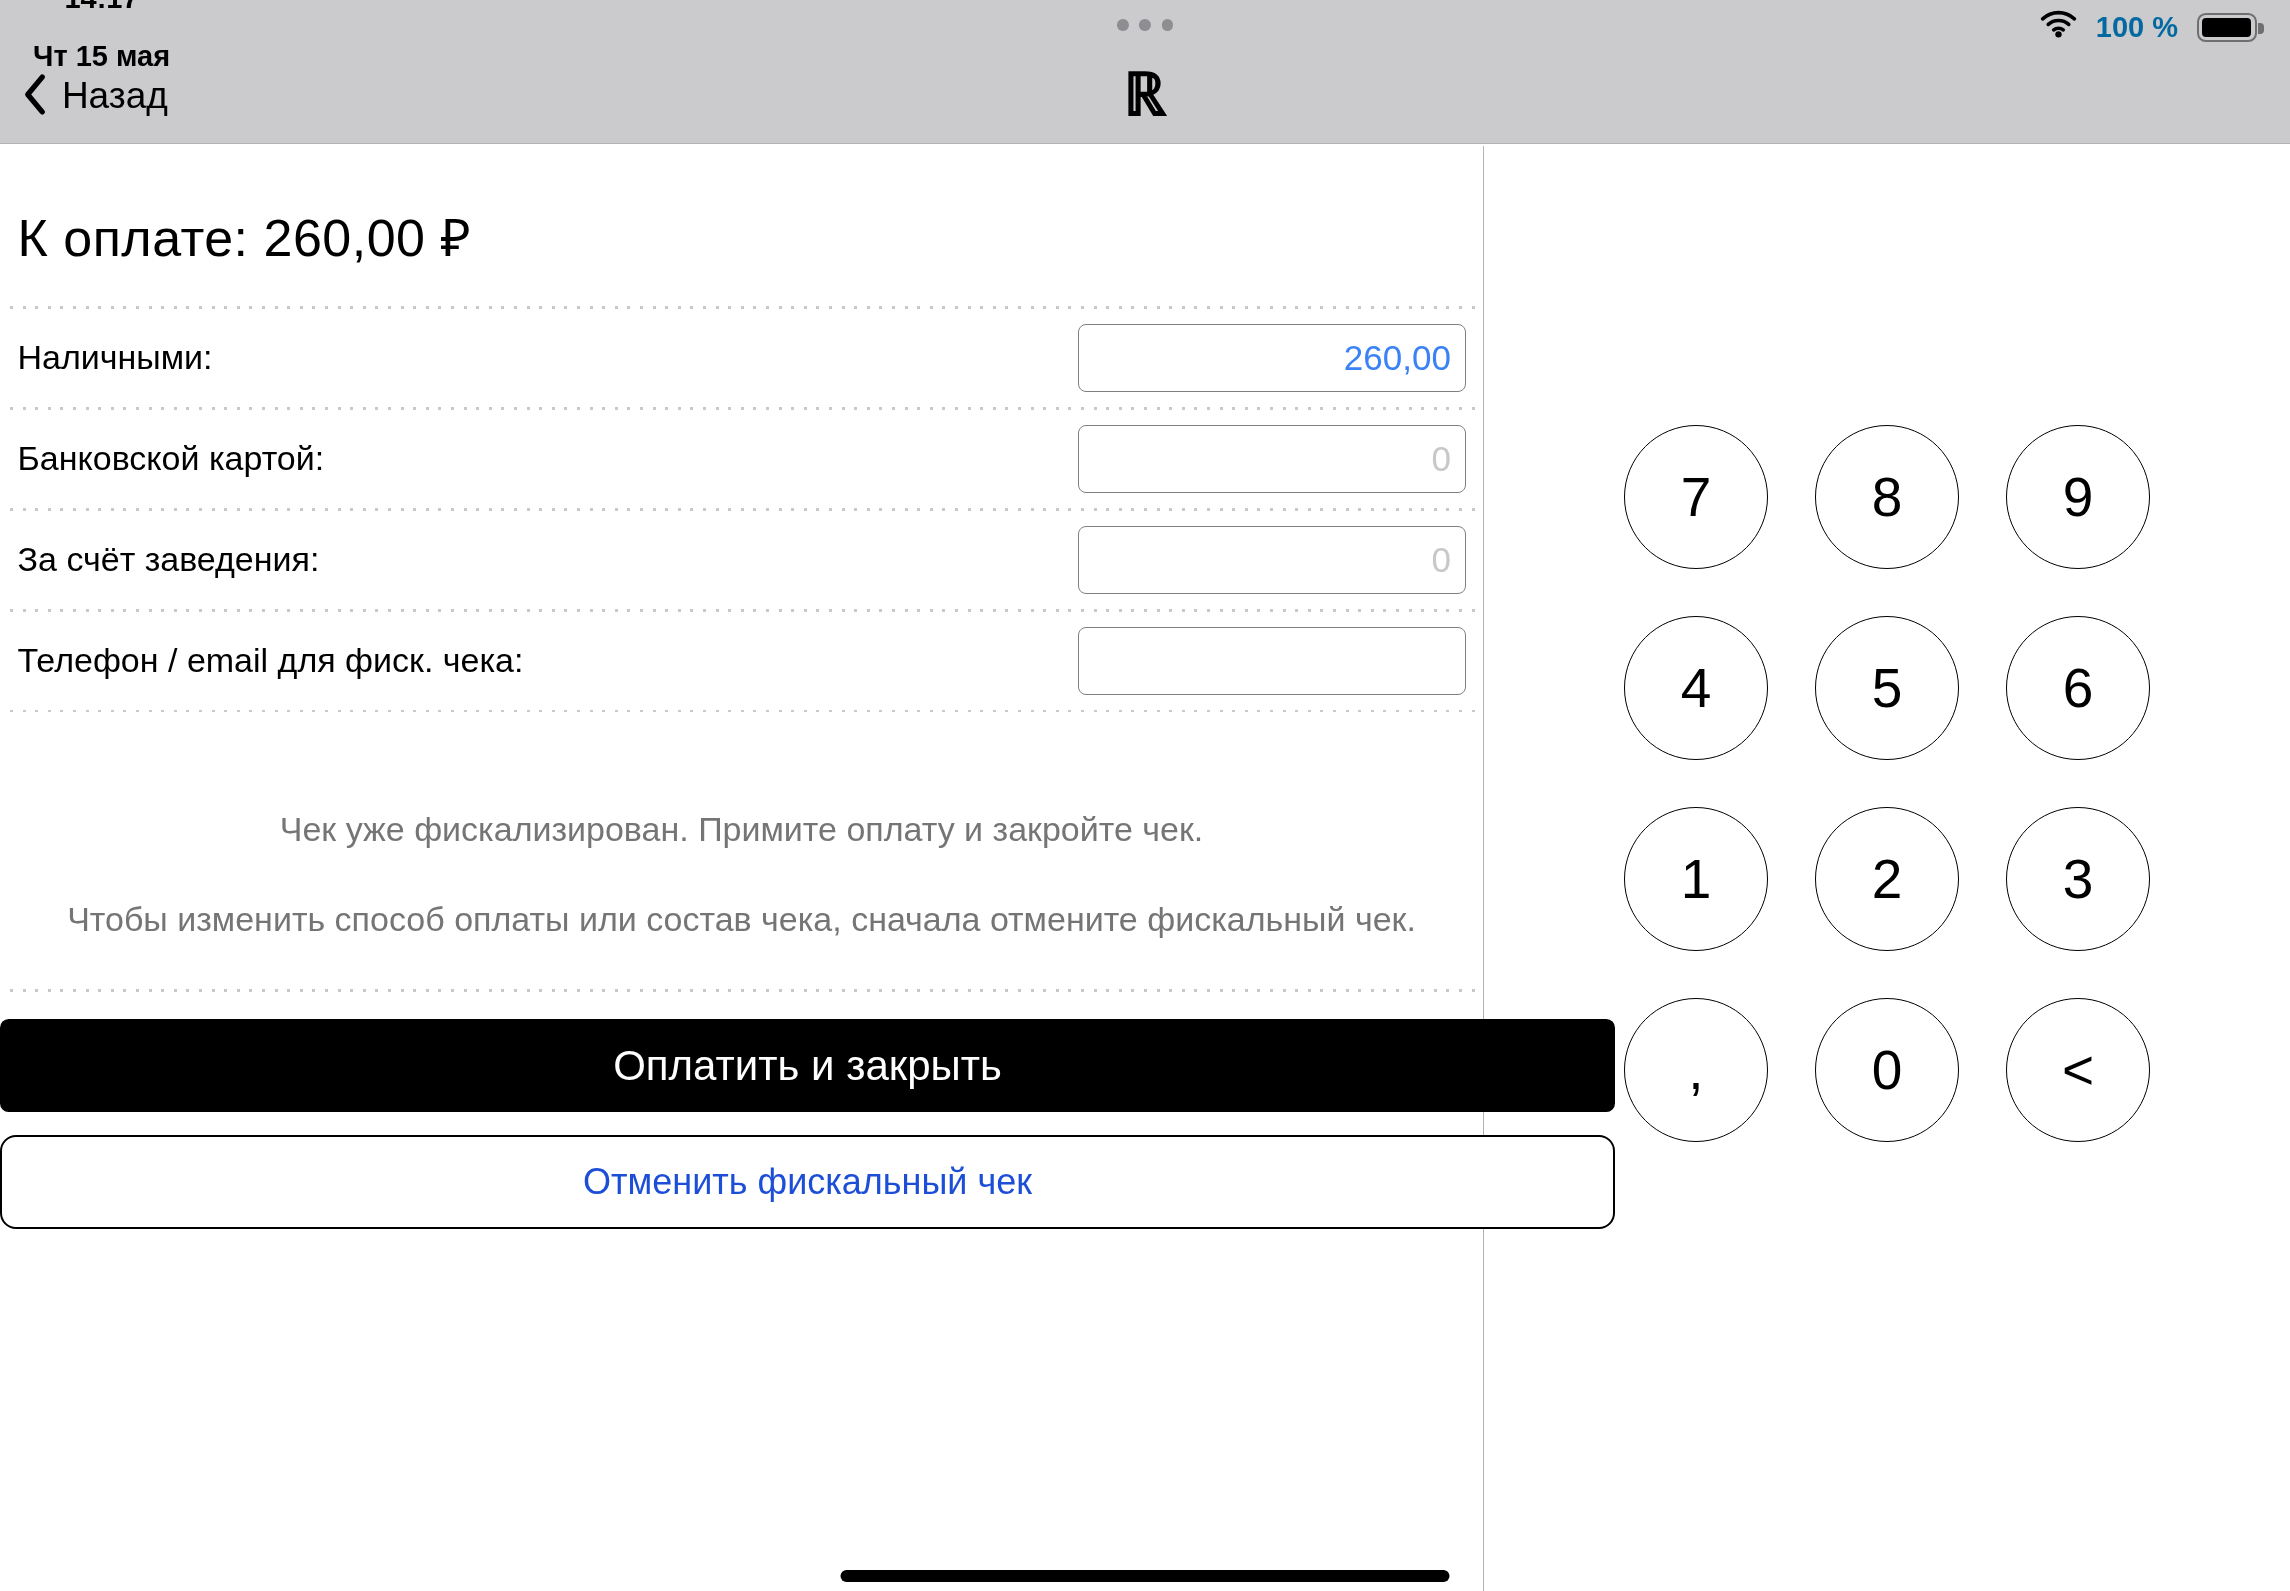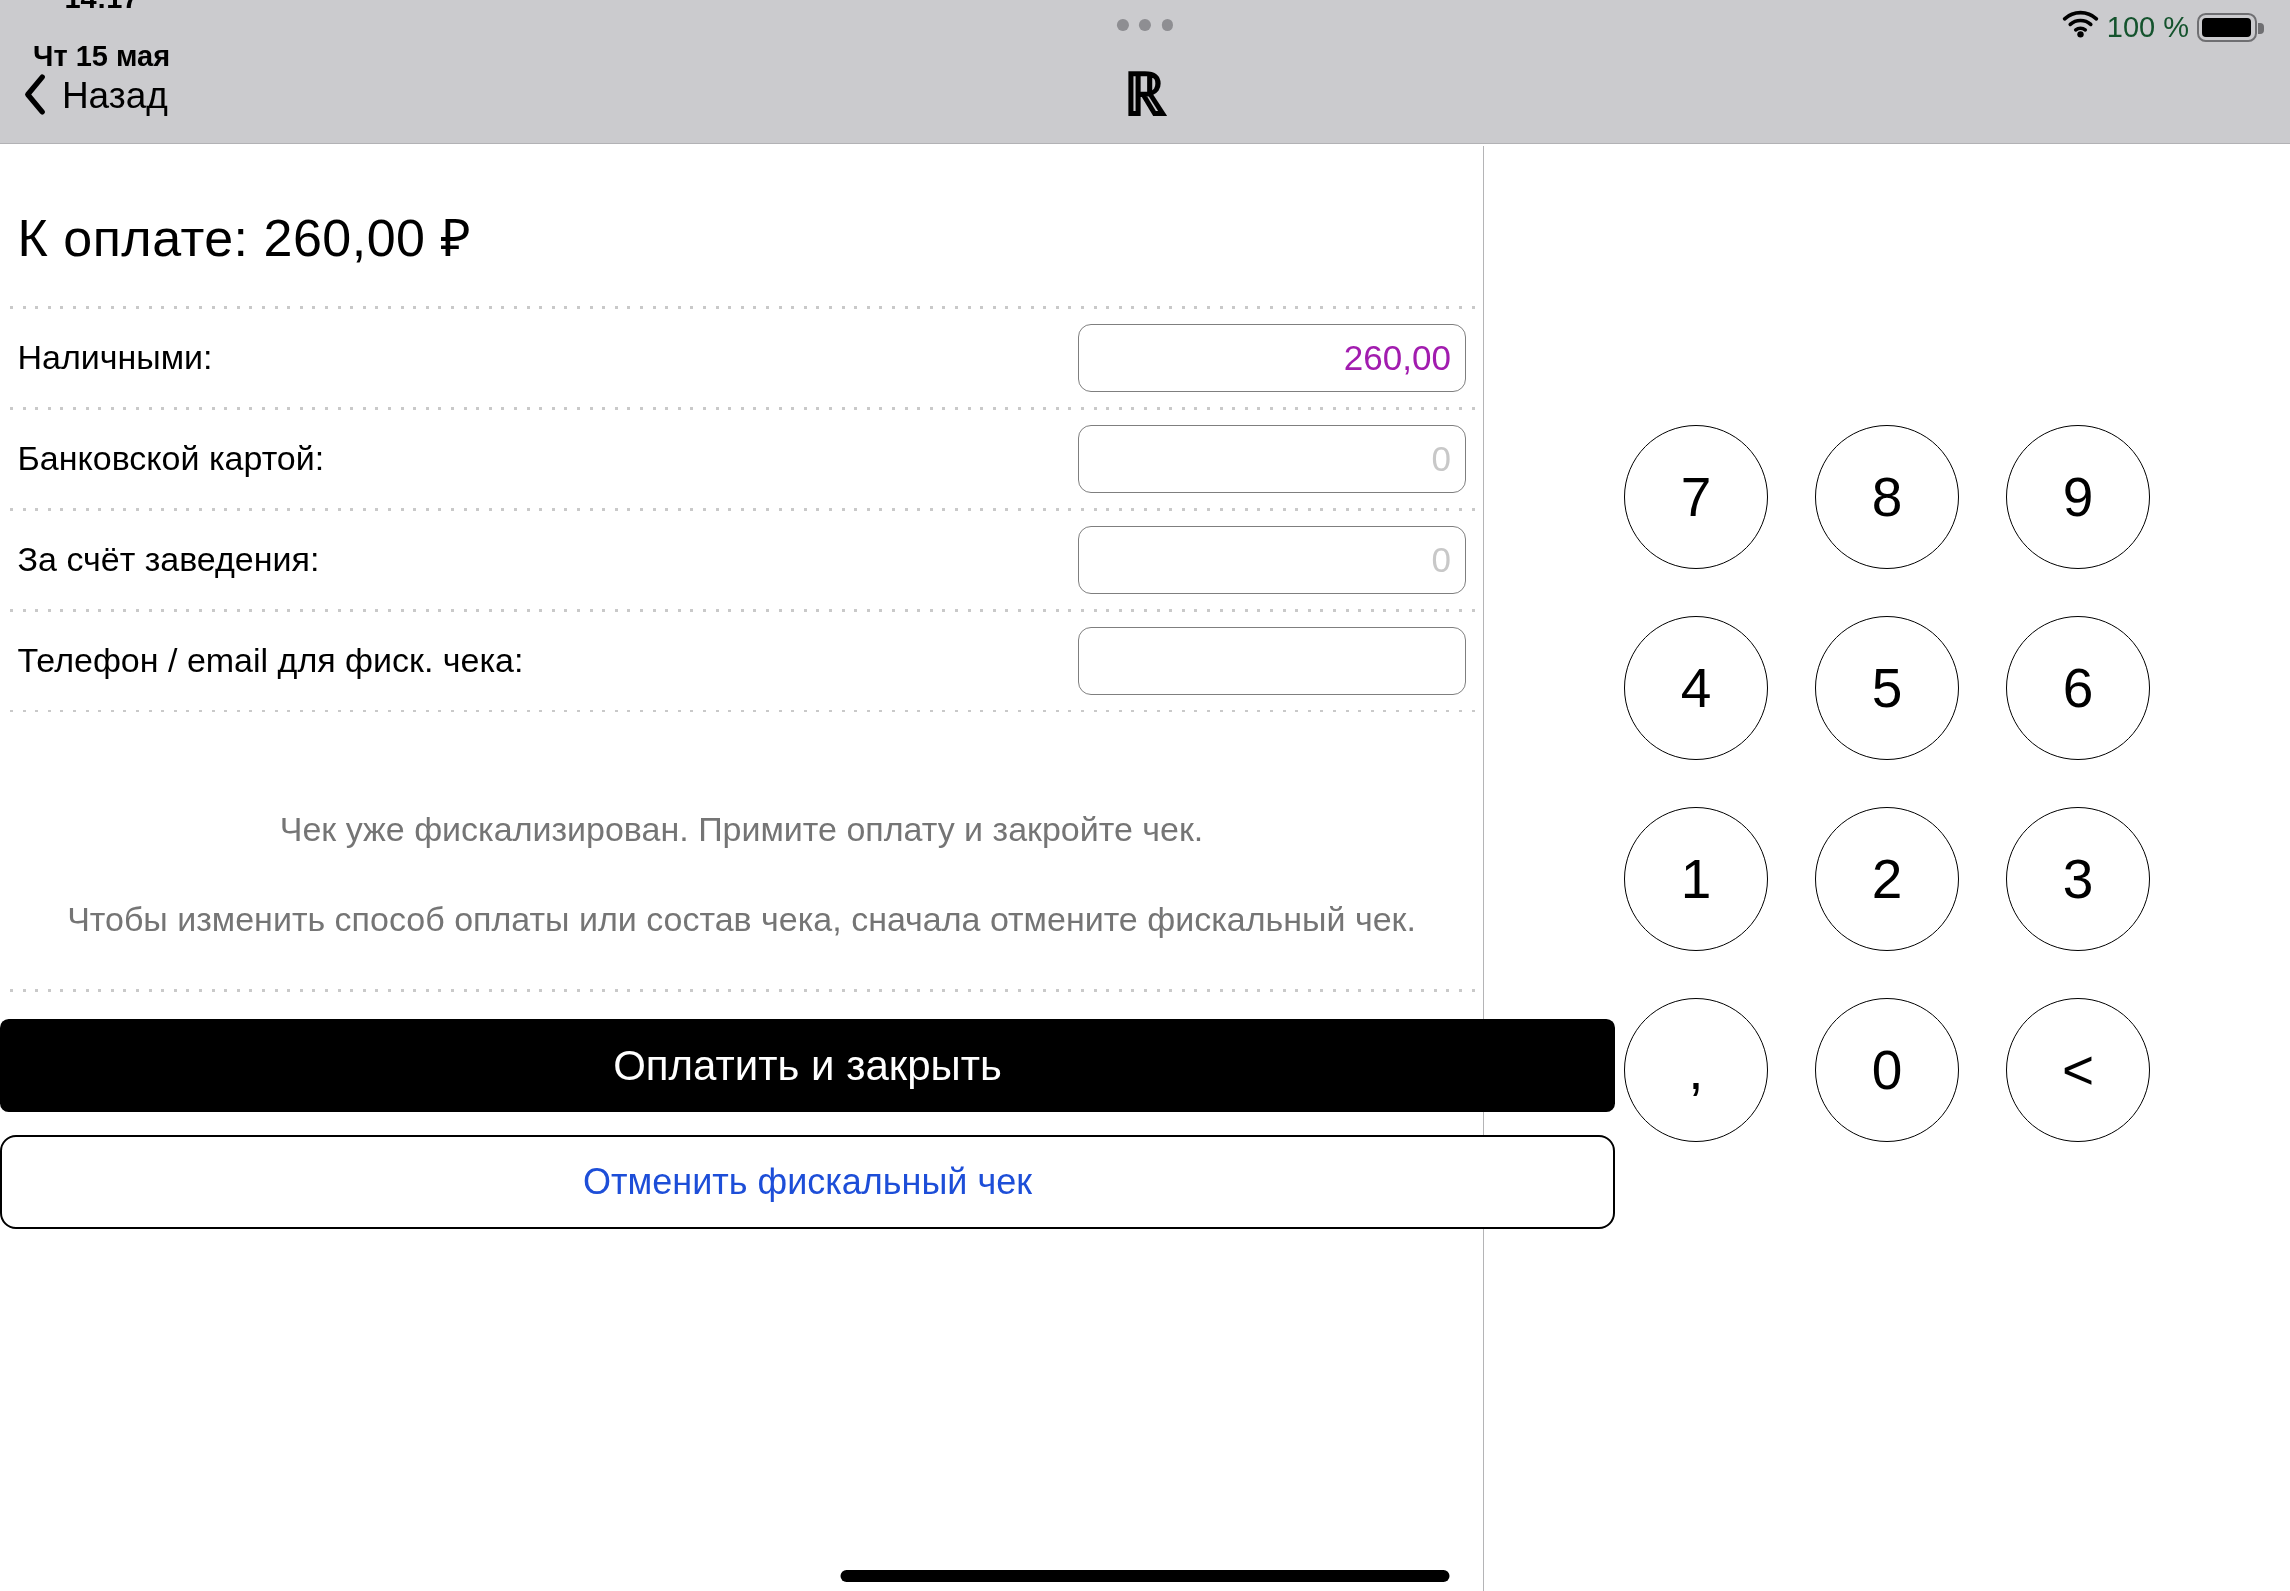--- a/index.html
+++ b/index.html
@@ -16,22 +16,22 @@
     position:absolute; top:0; left:0; right:0; height:49px;
     background:#cbcbce;
     display:flex; align-items:center; justify-content:space-between;
     padding:0 33px; z-index:3;
   }
   .sb-left { display:flex; align-items:center; gap:25px;
     font-size:29px; font-weight:600; color:#000; padding-top:5.8px;flex-direction:column;}
   .sb-center { position:absolute; left:50%; top:19.4px; transform:translateX(-50%);
     display:flex; gap:10.7px; }
   .sb-center .dot { width:11.6px; height:11.6px; border-radius:50%; background:#8e8e92; }
-  .sb-right { display:flex; align-items:center; gap:8px; padding-top:5.8px;
-    font-size:29px; font-weight:400; color:#14532d; }
+  .sb-right { display:flex; align-items:center; gap:19px; padding-top:5.8px;
+    font-size:29px; font-weight:700; color:#0369a1; }
   .battery { position:relative; width:60px; height:29px; border:2.9px solid #6f6f72;
     border-radius:8.7px; display:flex; align-items:center; }
   .battery .level { position:absolute; left:2.9px; top:2.9px; bottom:2.9px; width:49px;
     background:#000; border-radius:3.9px; }
   .battery .nub { position:absolute; right:-8.7px; top:7.8px; width:5.8px; height:11.6px;
     background:#6f6f72; border-radius:0 3.9px 3.9px 0; }
 
   
   .nav-bar {
     position:absolute; top:49px; left:0; right:0; height:95px;
@@ -56,23 +56,23 @@
     margin:54px 0 0 17.5px; letter-spacing:0.5px; }
 
   .dotted { height:2.9px; margin:0 7.8px 0 9.7px;
     background-image:repeating-linear-gradient(to right,#c9c9c9 0 2.9px,transparent 2.9px 12.6px); }
   .dotted.after-title { margin-top:35px; }
 
   .field-row { display:flex; align-items:center; justify-content:space-between;
     height:98px; padding:0 17.5px; }
   .field-row .flabel { font-size:34px; color:#000; }
   .field-row input {
-    width:388px; height:68px; border:1.9px solid #7f7f7f; border-radius:13px;
+    width:388px; height:68px; border:1.9px solid #7f7f7f; border-radius:8px;
     background:#fff; font-family:"Liberation Sans",sans-serif;
-    font-size:35px; color:#a21caf; text-align:right; padding:0 13.6px; outline:none;
+    font-size:35px; color:#3b82f6; text-align:right; padding:0 13.6px; outline:none;
   }
   .field-row input::placeholder { color:#c8c8c8; }
 
   .notice { margin-top:97px; text-align:center; color:#757575; font-size:34px; }
   .notice p { margin:0 39px 49px; line-height:41px; }
 
   .dotted.before-buttons { margin-top:29px; }
 
   .pay-button {
     display:block; width:1615px; margin:27px auto 0; height:93px;

